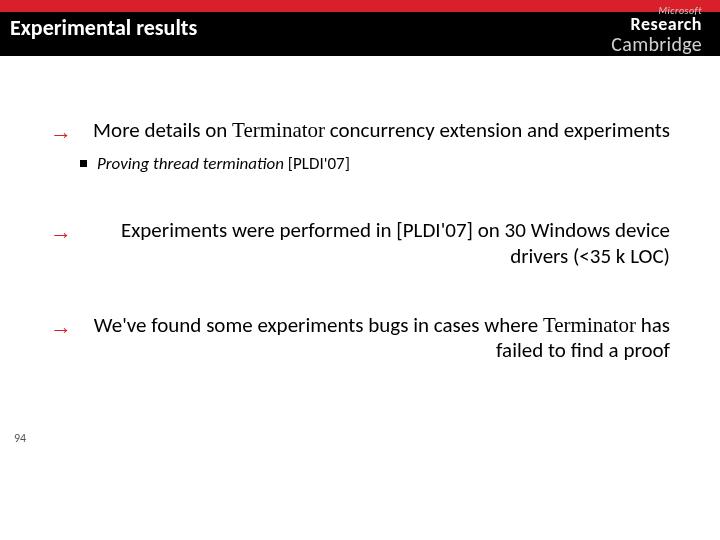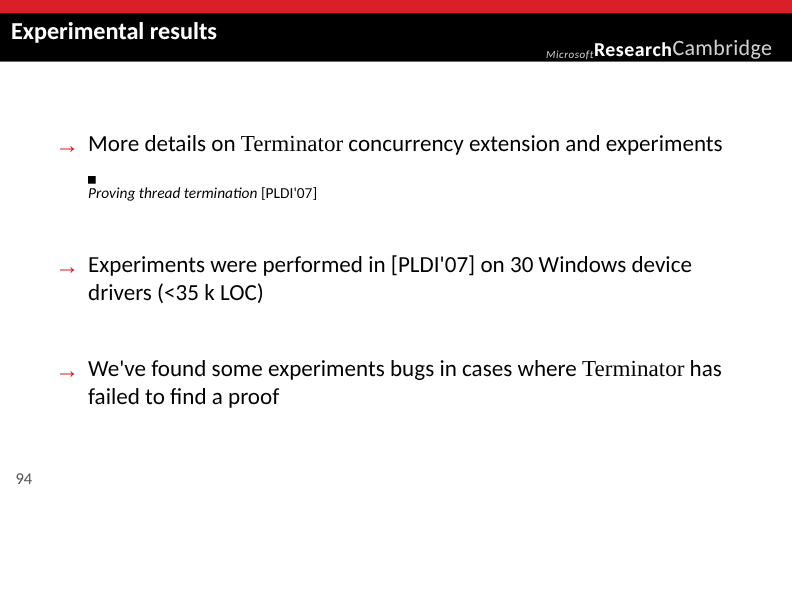--- a/index.html
+++ b/index.html
@@ -15,54 +15,54 @@
     background: #d91f2a;
     box-shadow: 0 2px 2px rgba(0,0,0,0.45);
   }
   .title-text {
     position: absolute; top: 14px; left: 10px;
     color: #fff; font-size: 22px; font-weight: 600;
   }
 
   .logo {
     position: absolute; top: 4px; right: 18px; height: 50px;
-    display: flex; flex-direction: row; align-items: flex-end; z-index: 5; margin-left: 40px;
+    display: flex; flex-direction: column; align-items: flex-end; z-index: 5; margin-left: 40px;
   }
   .logo-ms { color: #ccc; font-size: 10px; letter-spacing: 0.5px; font-style: italic; margin-bottom: -2px; }
   .logo-research { color: #fff; font-size: 18px; font-weight: 600; letter-spacing: 0.5px; line-height: 1; text-align: center; }
   .logo-camb { color: #d0d0d0; font-size: 20px; letter-spacing: 0.3px; line-height: 1; margin-top: 1px; }
 
   .content {
     position: absolute; top: 104px; left: 50px; width: 620px;
   }
   .bullet-main {
     display: flex; align-items: flex-start; margin-top: 14px;
     font-size: 21px; line-height: 1.2;
   }
   .bullet-main.pad-top { margin-top: 44px; }
   .arrow {
     font-family: Wingdings, "Zapf Dingbats", sans-serif;
     color: #d91f2a; font-size: 22px; margin-right: 8px; margin-top: 1px;
     flex: none;
   }
-  .bullet-body { flex: 1; }
+  .bullet-body { flex: 1; text-align: right; }
 
   .bullet-sub {
     display: flex; align-items: flex-start;
-    font-size: 14px; margin-top: 8px; margin-left: 30px; flex-direction: column;
+    font-size: 17px; margin-top: 8px; margin-left: 30px;
   }
   .square {
     width: 7px; height: 7px; background: #000; margin-top: 7px; margin-right: 10px; flex: none;
   }
   .italic { font-style: italic; }
   .toolname { font-family: "Times New Roman", serif; }
 
   .page-num {
     position: absolute; left: 14px; bottom: 14px;
-    font-size: 15px; color: #555;
+    font-size: 12px; color: #555;
   }
 </style>
 </head>
 <body>
 
 <div class="slide">
 
   <div class="title-band"></div>
   <div class="title-red"></div>
   <div class="title-text">Experimental results</div>

